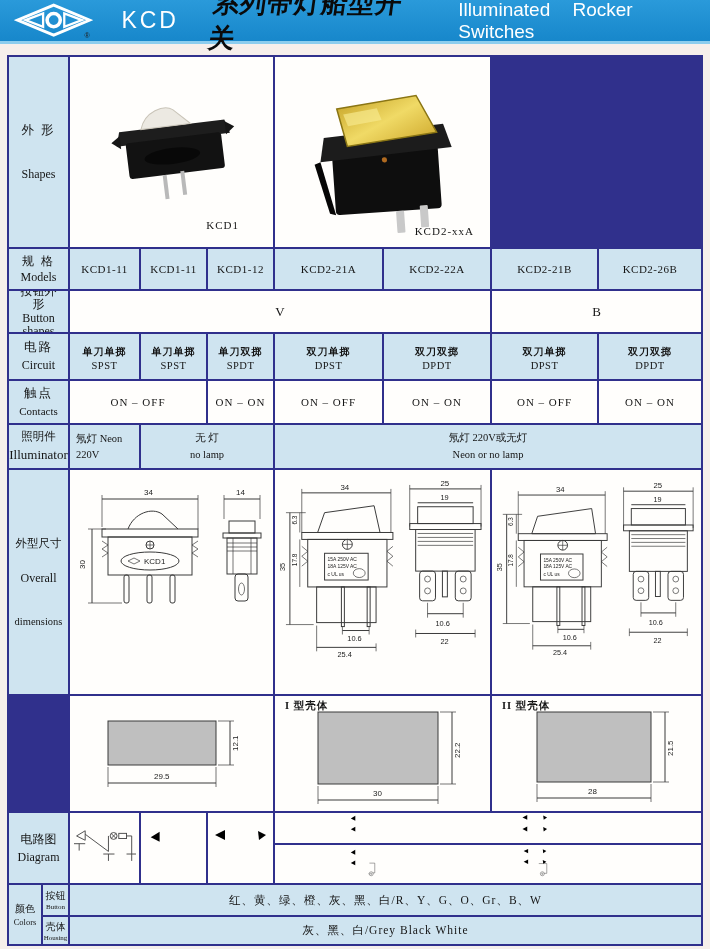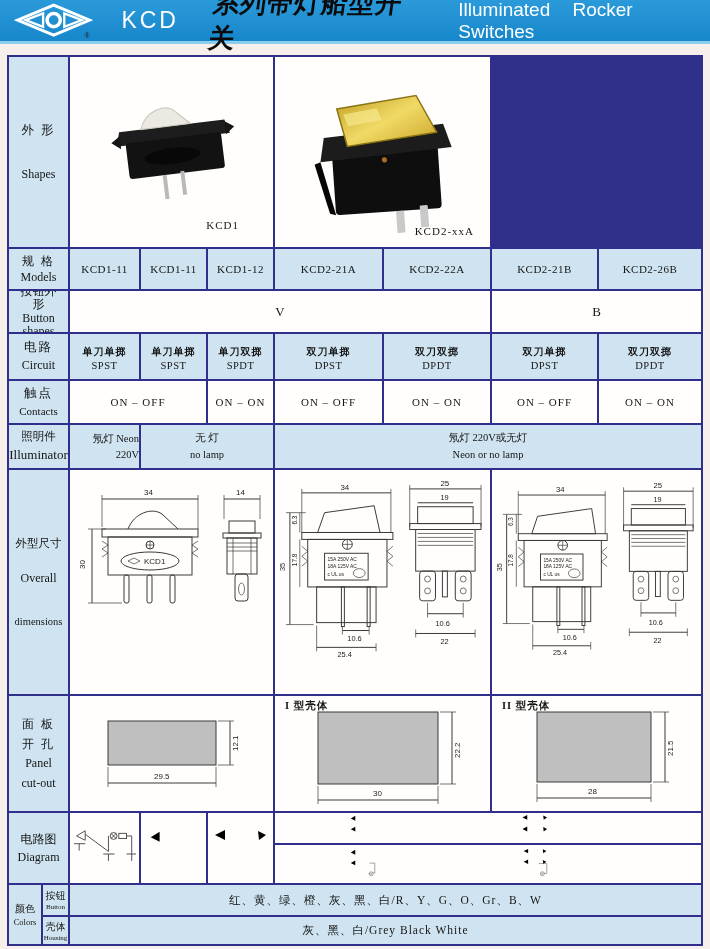--- a/index.html
+++ b/index.html
@@ -24,21 +24,21 @@
   .cn{font-size:12.5px;letter-spacing:2px;line-height:1.35}
   .en{font-size:12px;line-height:1.3}
   .sm{font-size:12px;line-height:1.15}
   .mdl{font-size:11px;letter-spacing:.5px}
   .ccn{font-size:10px;font-weight:bold;letter-spacing:1px;line-height:1.7}
   .cen{font-size:10.5px;letter-spacing:.5px}
   .onoff{font-size:11px;letter-spacing:1px}
   .vb{font-size:13px}
   .lab{gap:6px}
   .caption{position:absolute;font-size:11px;letter-spacing:1px}
-  .ill1{align-items:flex-end;padding-left:6px;box-sizing:border-box}
+  .ill1{align-items:flex-start;padding-left:6px;box-sizing:border-box}
   .ill1 div{font-size:10.5px;line-height:1.5;text-align:left}
   .illc div{font-size:10.5px;line-height:1.6}
   svg text{font-family:"Liberation Sans",sans-serif;fill:#222}
   .dwg line,.dwg path,.dwg rect,.dwg ellipse,.dwg circle,.dwg polygon,.dwg polyline{
      stroke:#3a3a3a;stroke-width:1;fill:none}
   .dwg .thin{stroke-width:.7}
   .dwg .gray{fill:#bfbfbf;stroke:#3a3a3a}
   .cut-title{position:absolute;top:3px;left:10px;font-size:10.5px;font-weight:bold;letter-spacing:1px}
   .dg path,.dg circle,.dg rect{stroke:#4a4a4a;stroke-width:1.1;fill:none}
   .dsub{position:relative;width:100%;height:30px}
@@ -384,26 +384,20 @@
         <line x1="149" y1="127" x2="149" y2="142" class="thin"></line>
         <line x1="185" y1="127" x2="185" y2="142" class="thin"></line>
       <text x="157" y="150" font-size="7.5" stroke="none" fill="#222">10.6</text>
       <line x1="137" y1="158" x2="197" y2="158"></line>
         <line x1="137" y1="154" x2="137" y2="162" class="thin"></line>
         <line x1="197" y1="154" x2="197" y2="162" class="thin"></line>
       <text x="162" y="169" font-size="7.5" stroke="none" fill="#222">22</text>
     </svg>
   </div>
 
-  <div class="c b lab" style="grid-column:1/3;grid-row:8;gap:4px">
-    <div class="cn" style="font-size:12px">面 板</div>
-    <div class="cn" style="font-size:12px">开 孔</div>
-    <div class="en">Panel</div>
-    <div class="en">cut-out</div>
-  </div>
   <div class="c" style="grid-column:3/6;grid-row:8">
     <svg class="dwg" width="200" height="110" viewBox="0 0 200 110">
       <rect x="36" y="22" width="108" height="44" class="gray"></rect>
       <line x1="36" y1="84" x2="144" y2="84"></line>
         <line x1="36" y1="68" x2="36" y2="88" class="thin"></line>
         <line x1="144" y1="68" x2="144" y2="88" class="thin"></line>
       <text x="82" y="80" font-size="8" stroke="none" fill="#222">29.5</text>
       <line x1="158" y1="22" x2="158" y2="66"></line>
         <line x1="146" y1="22" x2="162" y2="22" class="thin"></line>
         <line x1="146" y1="66" x2="162" y2="66" class="thin"></line>

